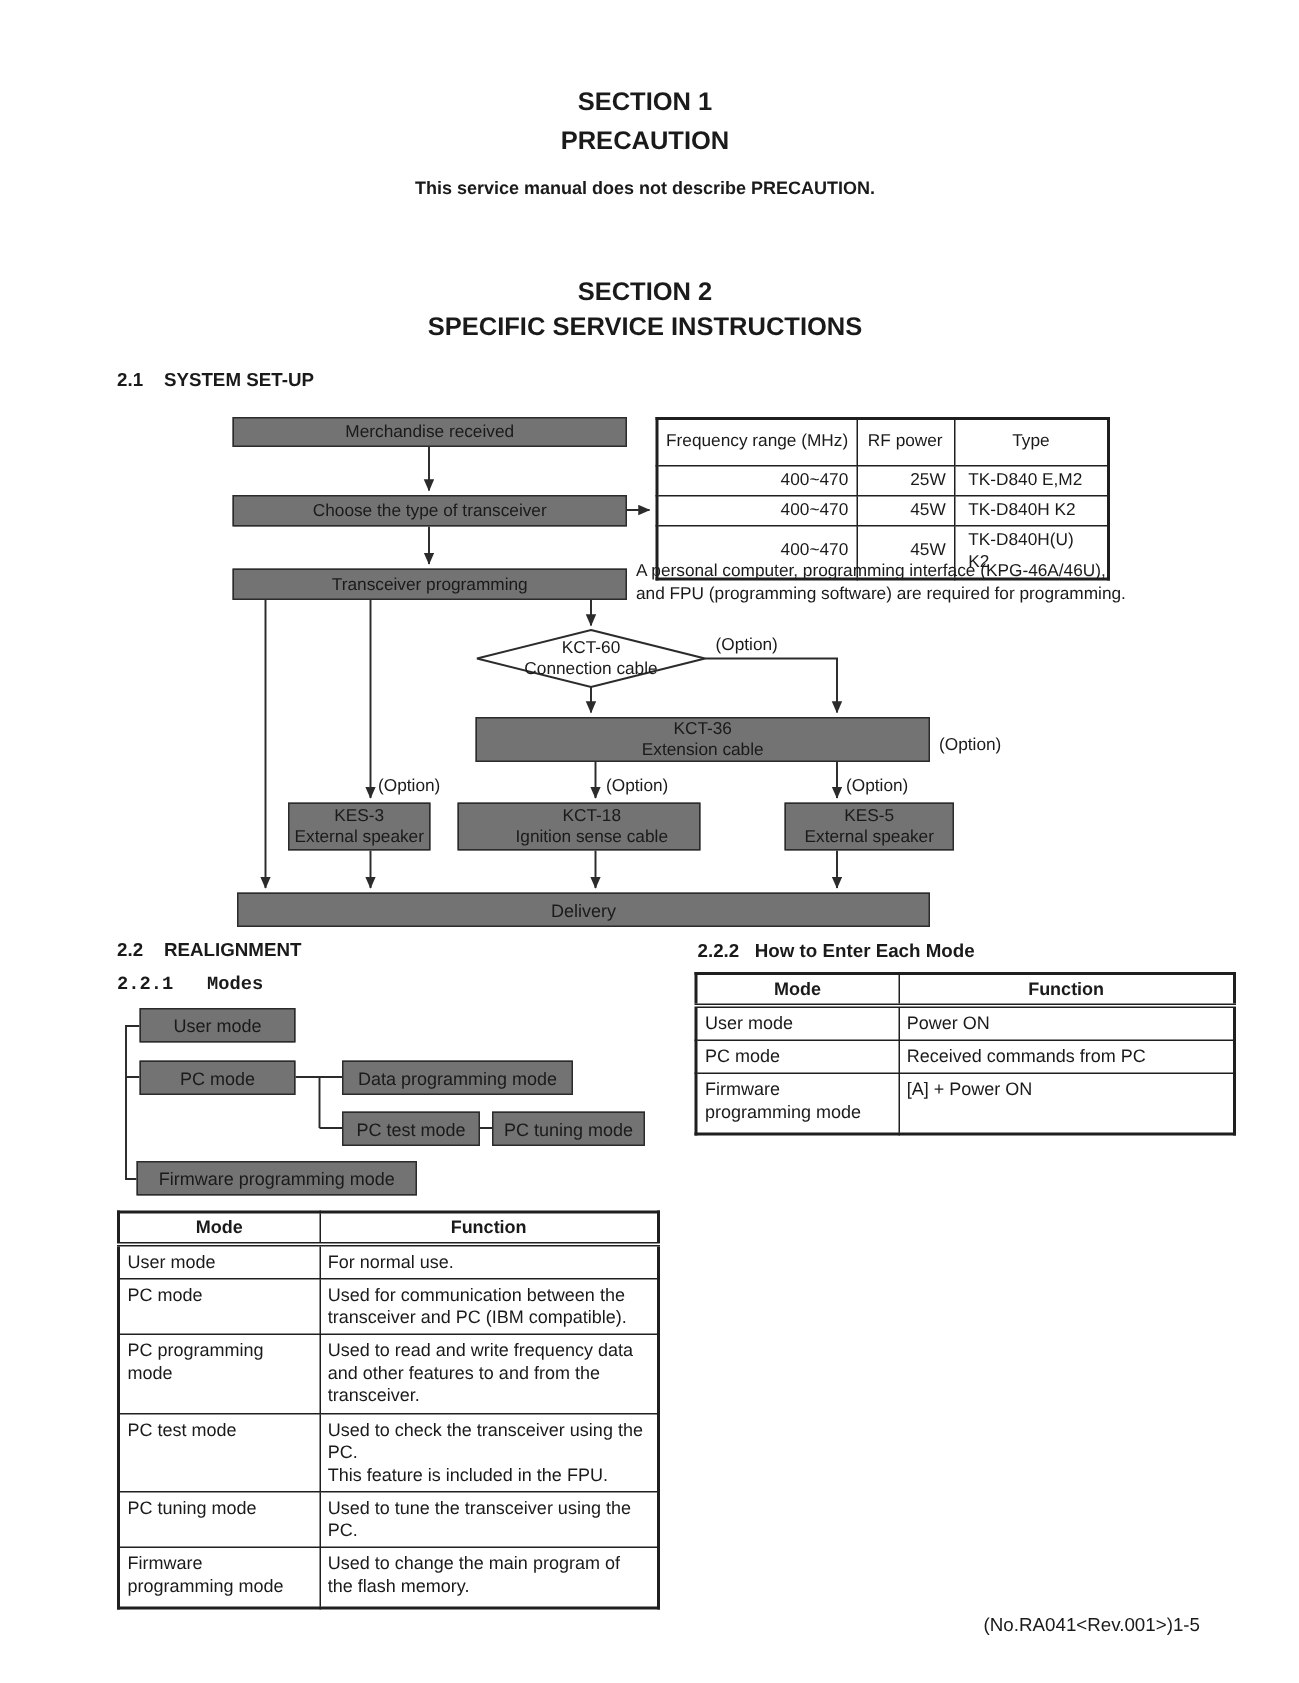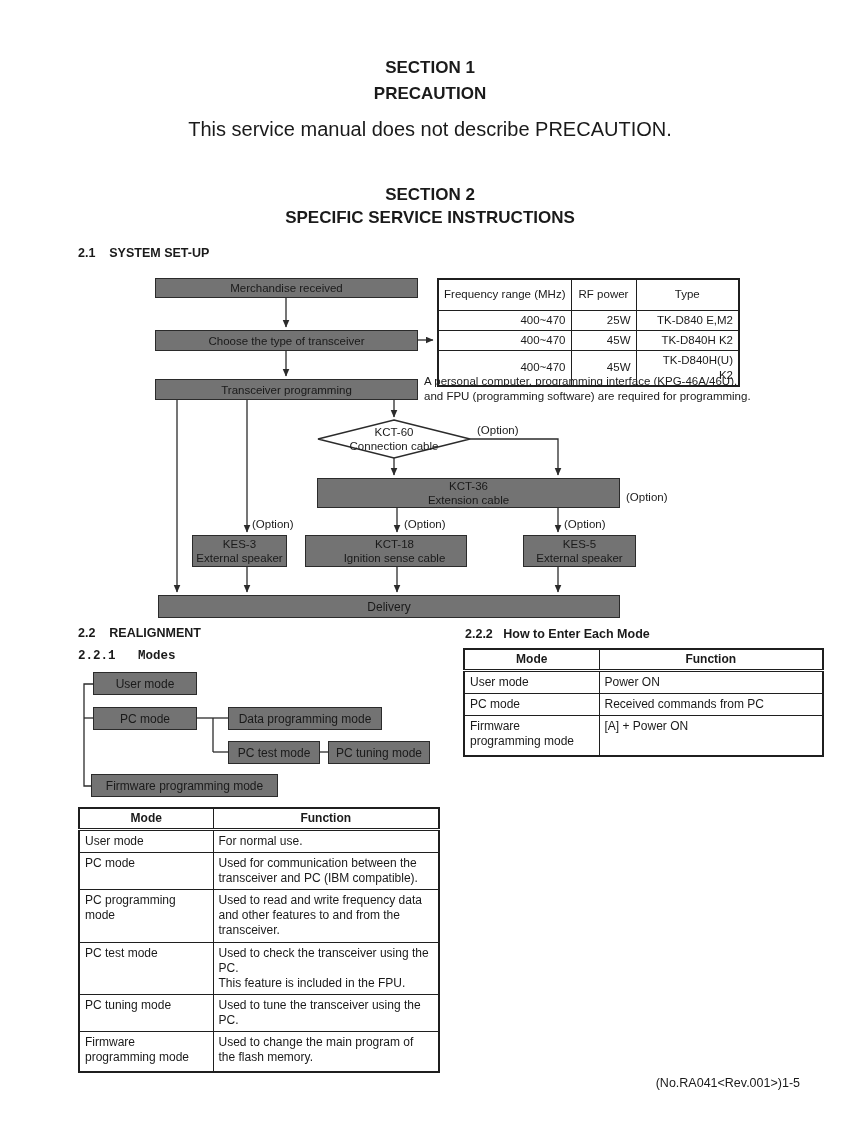--- a/index.html
+++ b/index.html
@@ -1,37 +1,37 @@
 <!DOCTYPE html>
 <html><head>
 <meta charset="utf-8">
 <style>
   html,body{margin:0;padding:0;background:#ffffff;}
   .page{position:relative;width:866px;height:1122px;background:#fff;overflow:hidden;
         font-family:"Liberation Sans",sans-serif;color:#1a1a1a;}
   .abs{position:absolute;}
   .center-wrap{left:20px;width:820px;text-align:center;}
   .sec-title{font-size:17px;font-weight:bold;line-height:26px;white-space:pre-line;}
-  .sec-body{font-size:20px;}
+  .sec-body{font-size:12px;font-weight:bold;}
   .h-num{font-size:12.5px;font-weight:bold;white-space:pre;}
   .flow-box{position:absolute;border:1.4px solid #2b2b2b;background:#737373;
             display:flex;align-items:center;justify-content:center;text-align:center;
             font-size:11.5px;line-height:14px;box-sizing:border-box;white-space:pre-line;}
   .lbl{position:absolute;font-size:11.5px;line-height:13px;}
   .note{position:absolute;font-size:11.5px;line-height:14.5px;}
   svg.overlay{position:absolute;left:0;top:0;pointer-events:none;}
 
   table.t{position:absolute;border-collapse:collapse;table-layout:fixed;
           border:2px solid #1f1f1f;font-size:12px;line-height:15px;}
   table.t th,table.t td{border:1px solid #1f1f1f;padding:2px 5px;box-sizing:border-box;
           vertical-align:middle;overflow:hidden;}
   table.t th{font-weight:bold;text-align:center;}
   table.typeT th{font-weight:normal;height:31px;}
   table.typeT td{height:20px;text-align:right;}
-  table.typeT td.lft{text-align:right;padding-left:9px;}
+  table.typeT td.lft{text-align:left;padding-left:9px;}
   table.modeT th{height:20px;border-bottom:3px double #1f1f1f;}
   table.modeT td{text-align:left;vertical-align:top;padding:3px 5px;}
   .preline{white-space:pre-line;}
   .footer{font-size:12.5px;}
 </style>
 </head>
 <body>
 
 <div class="page">
 

